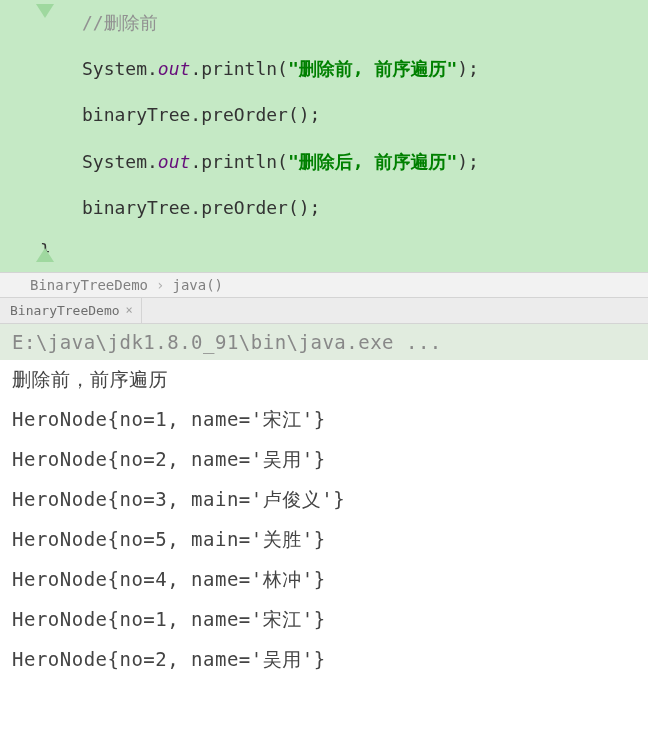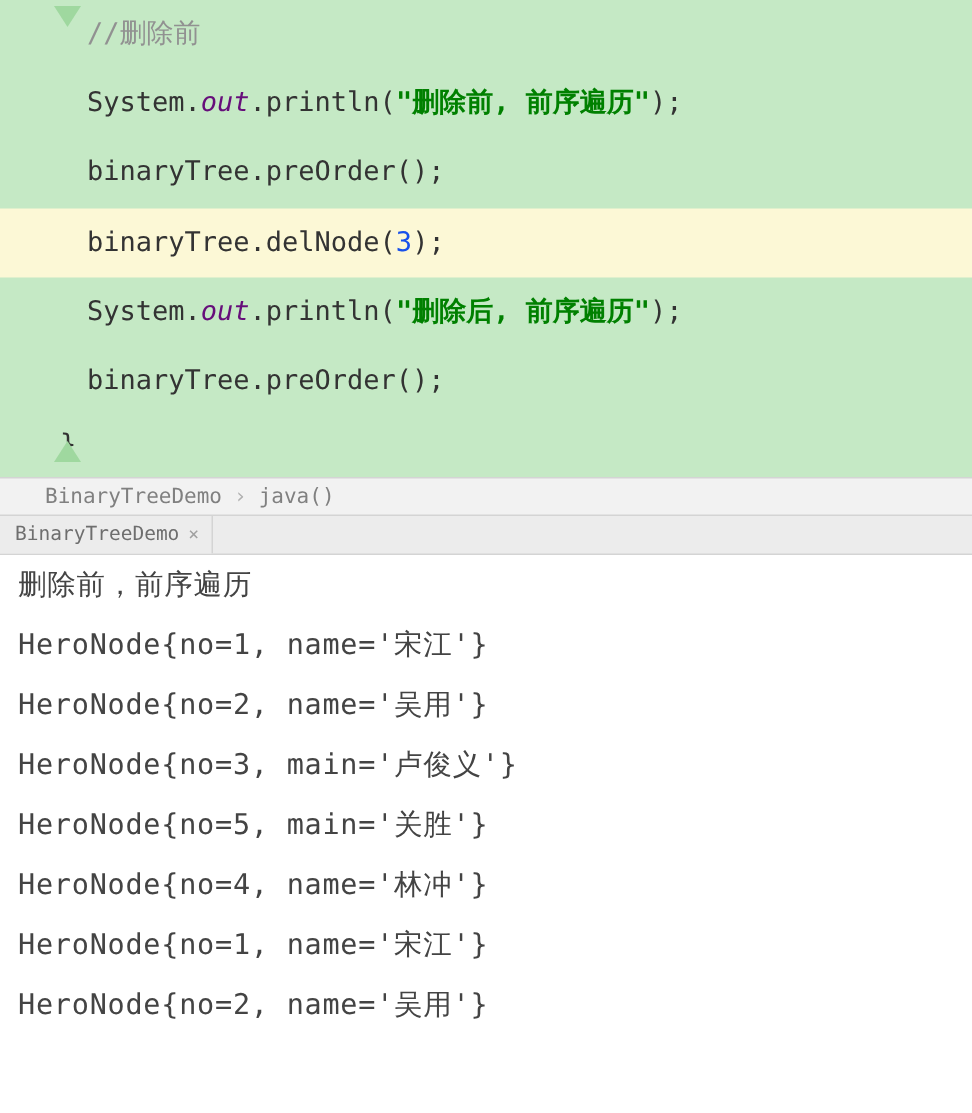--- a/index.html
+++ b/index.html
@@ -16,21 +16,21 @@
   .gutter-marker {
     position: absolute;
     left: 36px;
     width: 18px;
     height: 14px;
     background: #9fd89f;
     clip-path: polygon(0 0, 100% 0, 50% 100%);
     z-index: 1;
   }
   .code-line {
-    padding: 6px 0 6px 58px;
+    padding: 6px 0 6px 82px;
     white-space: pre;
     line-height: 1.9;
     font-size: 18px;
     color: #333;
   }
   .highlight-line {
     background: #fcf8d6;
   }
   .comment { color: #919191; }
   .field { color: #660e7a; font-style: italic; }
@@ -92,21 +92,20 @@
 
 <div class="editor">
   <div class="gutter-marker" style="top:4px;"></div>
 
   <div class="code-line"><span class="comment">//删除前</span></div>
 
   <div class="code-line"><span>System.</span><span class="field">out</span><span>.println(</span><span class="string-lit">"删除前, 前序遍历"</span><span>);</span></div>
 
   <div class="code-line"><span>binaryTree.preOrder();</span></div>
 
-  <div class="code-line highlight-line"><span>binaryTree.delNode(</span><span class="number">3</span><span>);</span></div>
 
   <div class="code-line"><span>System.</span><span class="field">out</span><span>.println(</span><span class="string-lit">"删除后, 前序遍历"</span><span>);</span></div>
 
   <div class="code-line"><span>binaryTree.preOrder();</span></div>
 
   <div class="gutter-marker" style="bottom:10px; transform: rotate(180deg);"></div>
   <div class="code-line brace-line"><span>}</span></div>
 </div>
 
 <div class="breadcrumb-bar">
@@ -116,20 +115,21 @@
 </div>
 
 <div class="tab-bar">
   <div class="tab">
     <span>BinaryTreeDemo</span>
     <span class="close-x">×</span>
   </div>
 </div>
 
 <div class="console">
+  <div class="console-line cmd-line">E:\java\jdk1.8.0_91\bin\java.exe ...</div>
   <div class="console-line">删除前，前序遍历</div>
   <div class="console-line">HeroNode{no=1, name='宋江'}</div>
   <div class="console-line">HeroNode{no=2, name='吴用'}</div>
   <div class="console-line">HeroNode{no=3, main='卢俊义'}</div>
   <div class="console-line">HeroNode{no=5, main='关胜'}</div>
   <div class="console-line">HeroNode{no=4, name='林冲'}</div>
   <div class="console-line">HeroNode{no=1, name='宋江'}</div>
   <div class="console-line">HeroNode{no=2, name='吴用'}</div>
 </div>
 

